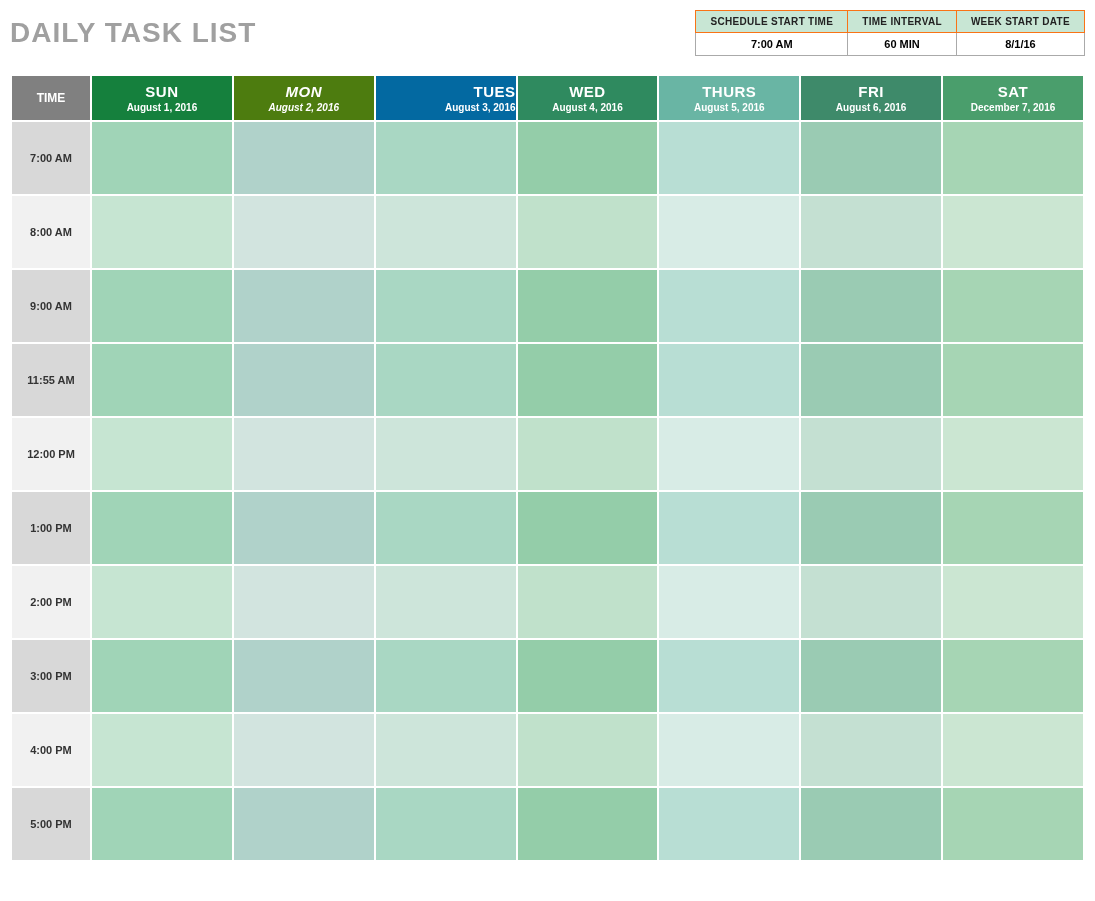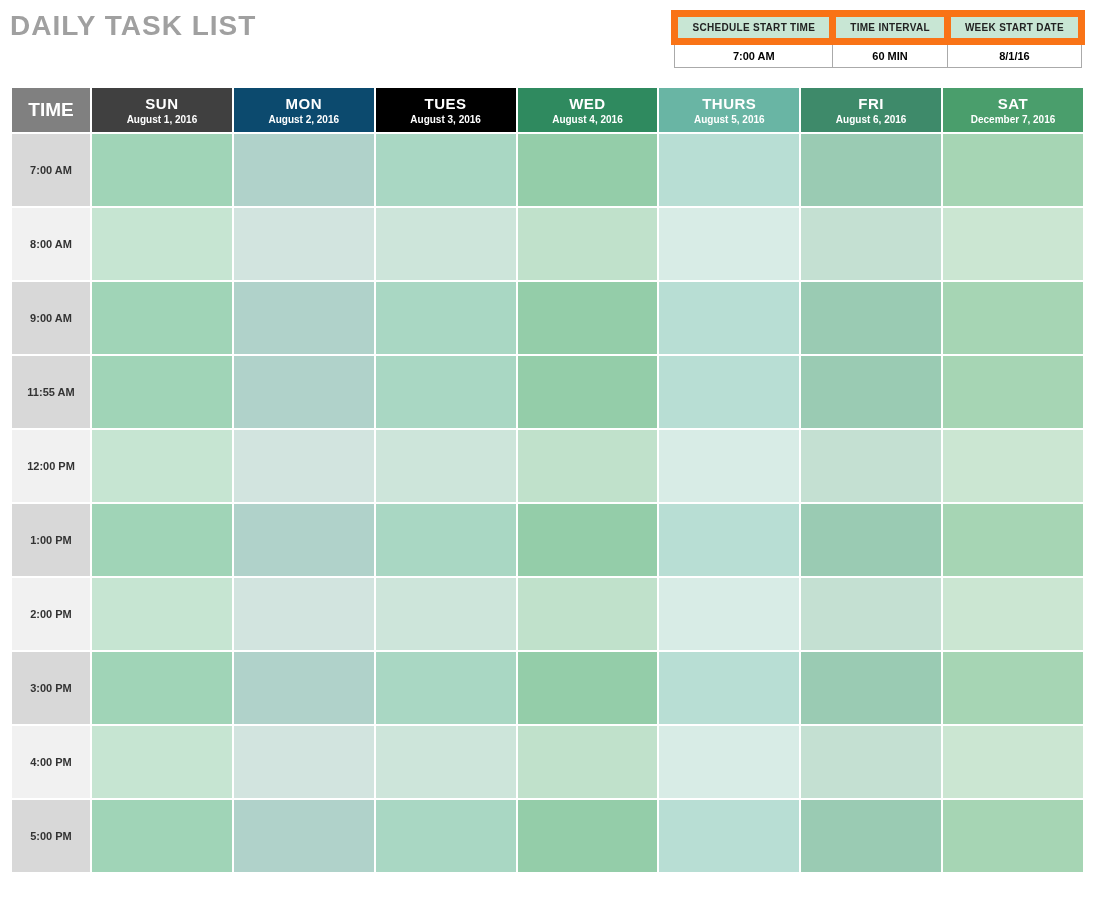--- a/index.html
+++ b/index.html
@@ -6,37 +6,38 @@
   body {
     margin: 0;
     padding: 10px;
     font-family: sans-serif;
     background: #ffffff;
     width: 1095px;
   }
   .top-bar {
     display: flex;
     justify-content: space-between;
+    align-items: center;
     margin-bottom: 18px;
   }
   .title {
     font-size: 28px;
     font-weight: bold;
     letter-spacing: 1px;
     color: #a0a0a0;
   }
   .settings {
     display: flex;
   }
   .settings table {
     border-collapse: collapse;
   }
   .settings th {
     background: #c8e6d4;
-    border: 7px solid #f97316;
+    border: 1px solid #f97316;
     padding: 5px 14px;
     font-size: 10px;
     font-weight: bold;
     letter-spacing: 0.3px;
     color: #222;
     text-align: center;
   }
   .settings td {
     border: 1px solid #aaa;
     padding: 5px 14px;
@@ -49,21 +50,21 @@
     border-collapse: collapse;
     width: 100%;
     table-layout: fixed;
   }
   .grid th, .grid td {
     border: 2px solid #fff;
   }
   .time-header {
     background: #808080;
     color: #fff;
-    font-size: 19px;
+    font-size: 12px;
     font-weight: bold;
     text-align: center;
     height: 46px;
     width: 80px;
   }
   .day-header {
     color: #fff;
     text-align: center;
     height: 46px;
     vertical-align: middle;
@@ -86,23 +87,23 @@
     font-size: 11px;
     font-weight: bold;
     height: 74px;
     width: 80px;
     color: #333;
   }
   .slot {
     height: 74px;
   }
   
-  .dh0 { background: #404040; }
-  .dh1 { background: #0c4a6e; }
-  .dh2 { background: #000000; }
+  .dh0 { background: #15803d; }
+  .dh1 { background: #4d7c0f; font-style: italic; }
+  .dh2 { background: #0369a1; text-align: right; }
   .dh3 { background: #2f8a5f; margin-left: 12px; }
   .dh4 { background: #69b5a4; }
   .dh5 { background: #3e8a6a; }
   .dh6 { background: #4a9e6c; margin-top: 48px; }
   
   .tc-dark { background: #d8d8d8; }
   .tc-light { background: #f1f1f1; }
   
   .c0d { background: #a0d4b7; } .c0l { background: #c6e5d2; }
   .c1d { background: #b0d2ca; } .c1l { background: #d2e4df; }

